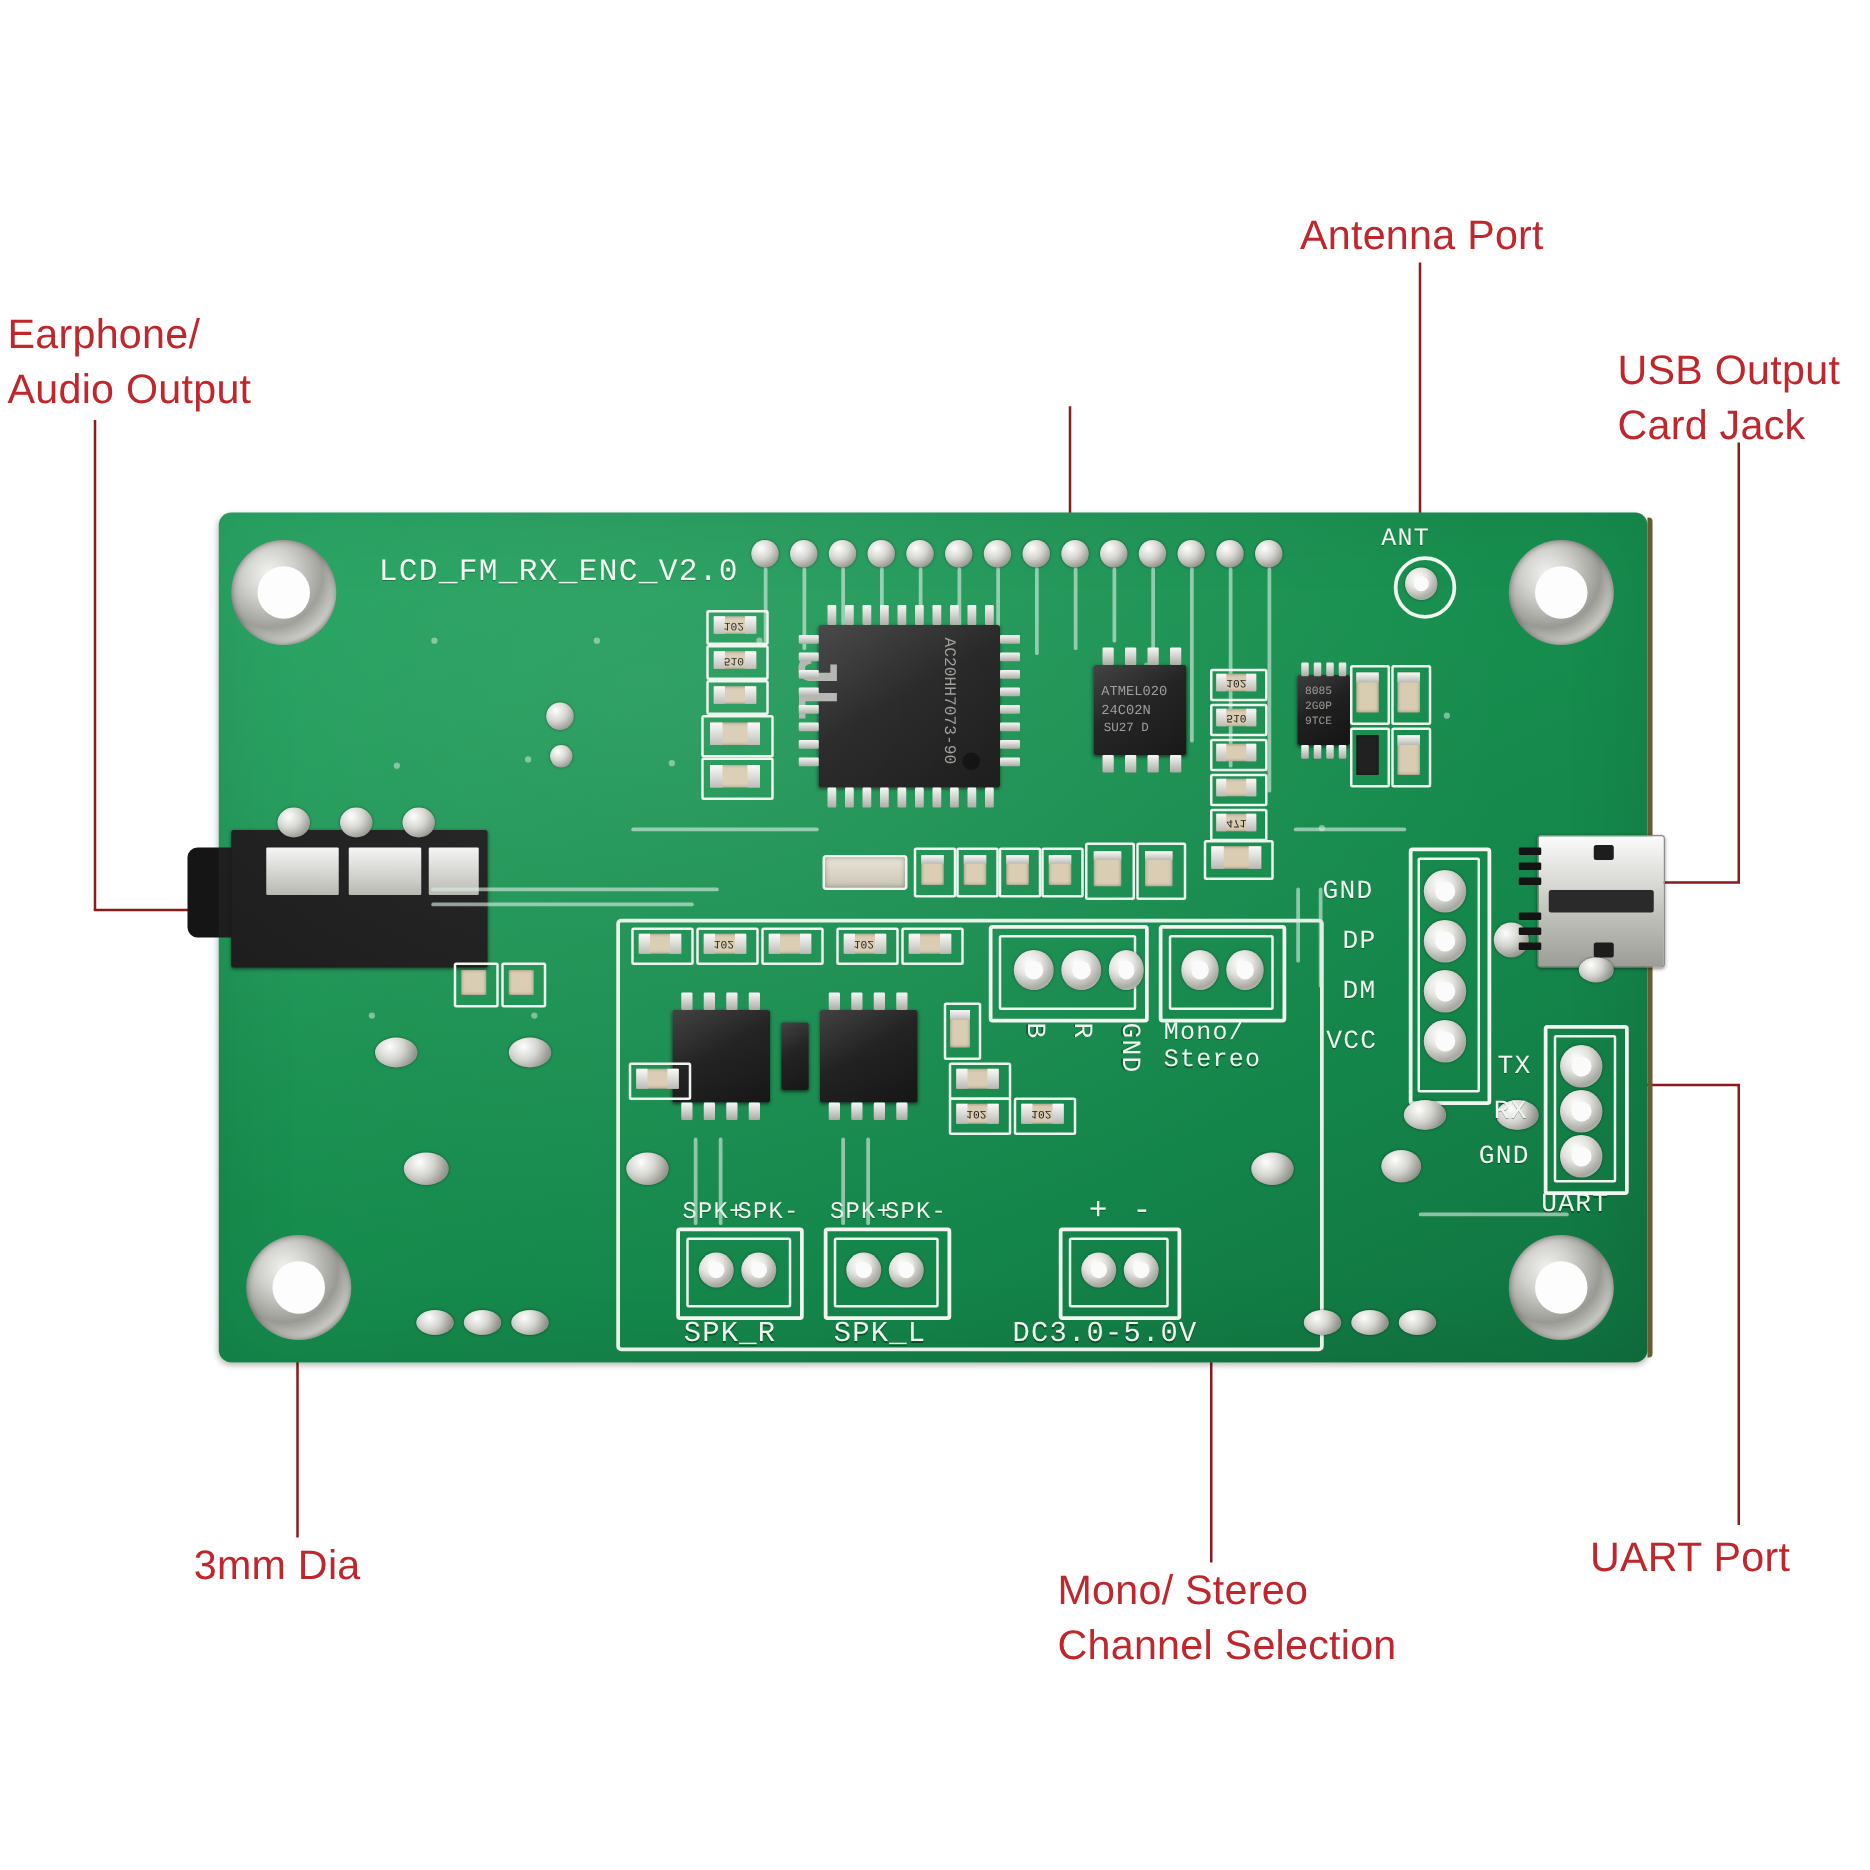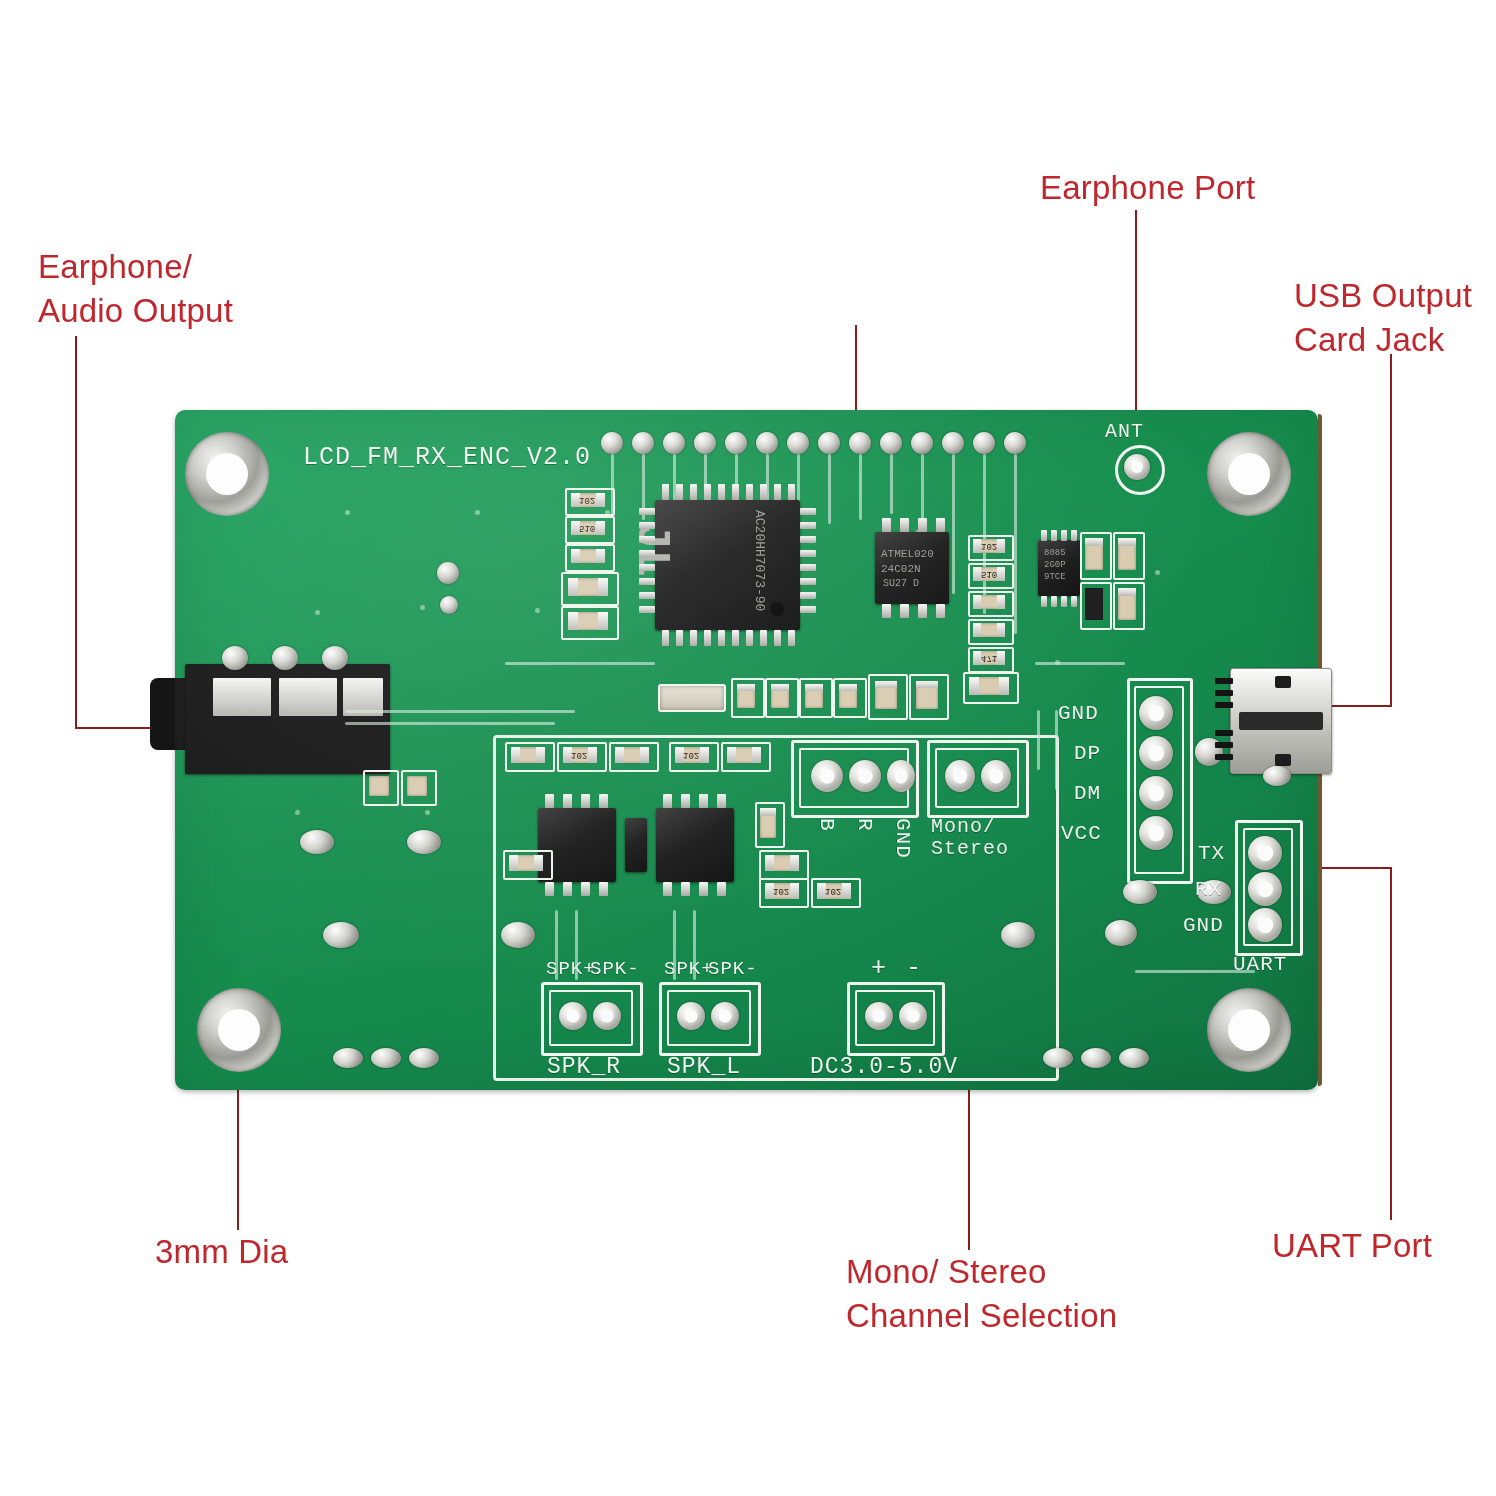--- a/index.html
+++ b/index.html
@@ -92,23 +92,23 @@
 
   
   #xtal{position:absolute;background:linear-gradient(#e8e3d6,#c7c1b0);
         border:2px solid #f0f4f0;border-radius:3px;box-shadow:inset 0 0 4px rgba(0,0,0,.35);}
 </style>
 </head>
 <body>
 
 <div id="stage">
 
-  <div class="callout" style="left:6px;top:245px;margin-left:32px;">Earphone/
+  <div class="callout" style="left:6px;top:245px;">Earphone/
 Audio Output</div>
-  <div class="callout" style="left:1040px;top:166px;">Earphone Port</div>
+  <div class="callout" style="left:1040px;top:166px;">Antenna Port</div>
   <div class="callout" style="left:1294px;top:274px;">USB Output
 Card Jack</div>
   <div class="callout" style="left:1272px;top:1224px;">UART Port</div>
   <div class="callout" style="left:846px;top:1250px;">Mono/ Stereo
 Channel Selection</div>
   <div class="callout" style="left:155px;top:1230px;">3mm Dia</div>
 
   <div class="lead v" style="left:75px;top:336px;height:392px;"></div>
   <div class="lead h" style="left:75px;top:727px;width:100px;"></div>
 

